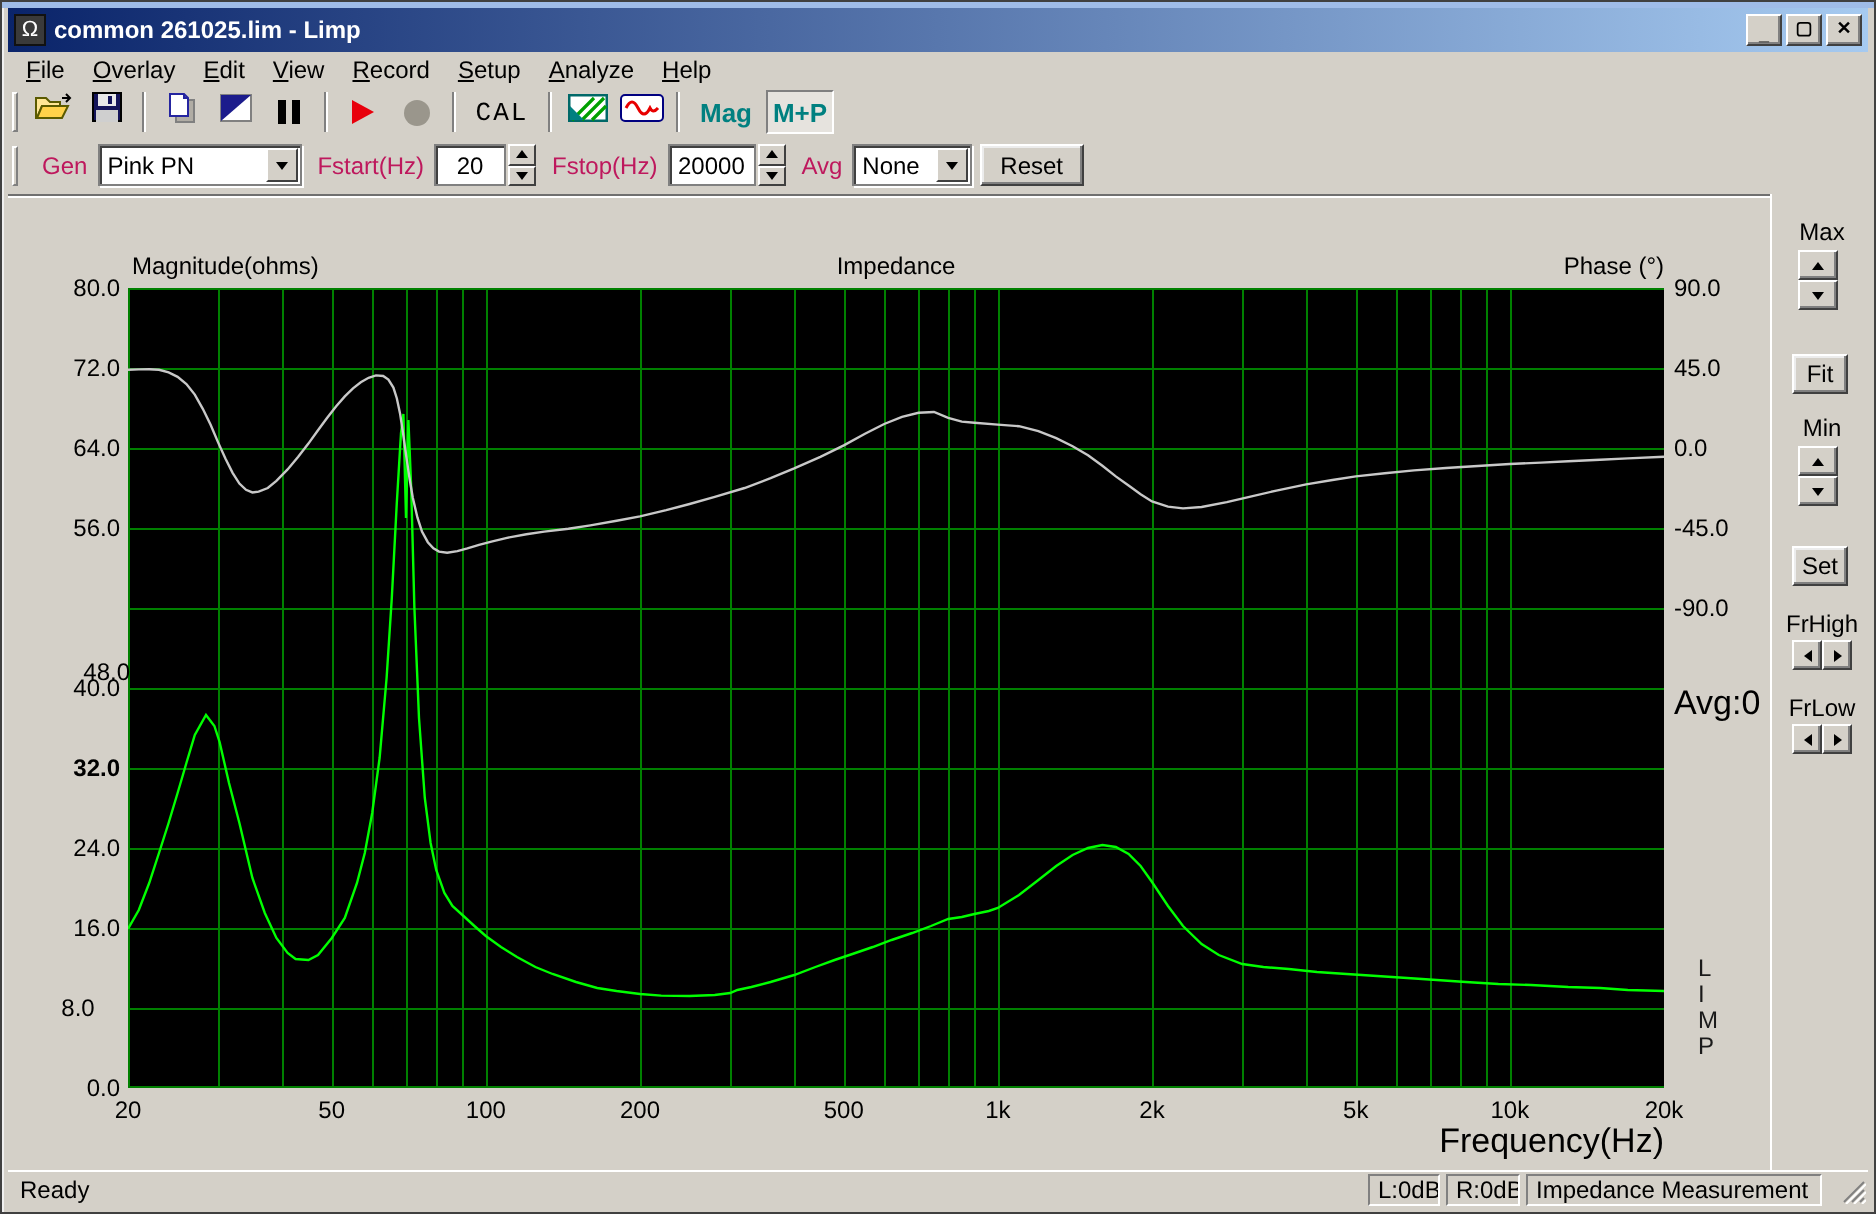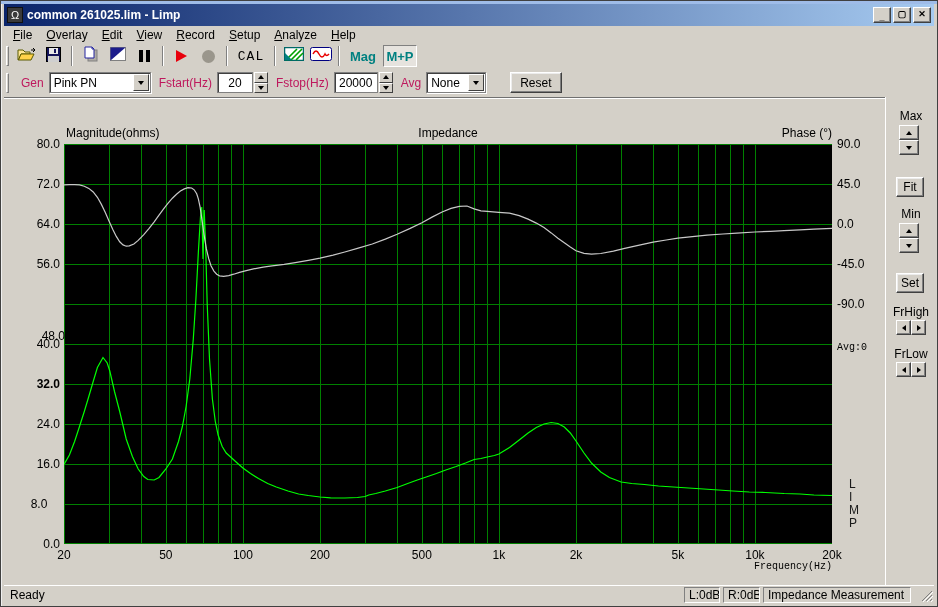--- a/index.html
+++ b/index.html
@@ -65,21 +65,21 @@
 
   
   .chart-sep{position:absolute;left:3px;top:96px;width:881px;height:2px;border-top:1px solid #707070;border-bottom:1px solid #fff;}
   .chart-area{position:absolute;left:3px;top:98px;width:881px;height:488px;background:#d4d0c8;}
   #plot{position:absolute;left:60px;top:45px;background:#000;}
   .ax-head{position:absolute;top:27px;font-size:12px;color:#000;}
   .tick{position:absolute;font-size:12px;color:#000;}
   .tick-mag{width:42px;text-align:right;}
   .tick-phase{width:44px;text-align:left;}
   .tick-freq{width:44px;text-align:center;}
-  .readout{position:absolute;font-size:10px;color:#000;font-family:Liberation Mono, monospace;}
+  .readout{position:absolute;font-size:17px;color:#000;}
   .limp-char{position:absolute;font-size:12px;color:#1a1a1a;left:845px;}
 
   
   .side-panel{position:absolute;left:884px;top:96px;width:51px;height:490px;background:#d4d0c8;border-left:1px solid #fff;}
   .sp-label{position:absolute;width:100%;text-align:center;font-size:12px;color:#000;}
   .sp-spin-v{position:absolute;left:13px;width:20px;display:flex;flex-direction:column;}
   .sp-spin-v .sbtn{height:15px;background:#d4d0c8;border:1px solid;border-color:#fff #404040 #404040 #fff;
     box-shadow:inset -1px -1px 0 #808080;display:flex;align-items:center;justify-content:center;}
   .sp-btn{position:absolute;left:10px;width:28px;height:20px;background:#d4d0c8;border:1px solid;
     border-color:#fff #404040 #404040 #fff;box-shadow:inset -1px -1px 0 #808080,inset 1px 1px 0 #ececec;
@@ -238,21 +238,21 @@
           </div>
       </div>
     </div>
     <span class="field-label">Avg</span>
     <div class="combo" style="width:60px;">
       <span class="combo-text">None</span>
       <span class="combo-btn">
           <span class="tri-down"></span>
         </span>
     </div>
-    <div class="push-btn" style="margin-left:24px;">
+    <div class="push-btn" style="margin-left:4px;">
       <span>Reset</span>
     </div>
   </div>
 
   <div class="chart-sep"></div>
   <div class="chart-area" id="chart-area">
     <div class="ax-head" style="left:62px;">Magnitude(ohms)</div>
     <div class="ax-head" style="left:60px;width:768px;text-align:center;">Impedance</div>
     <div class="ax-head" style="left:60px;width:768px;text-align:right;">Phase (°)</div>
     <svg id="plot" width="768" height="400" viewBox="0 0 768 400">

